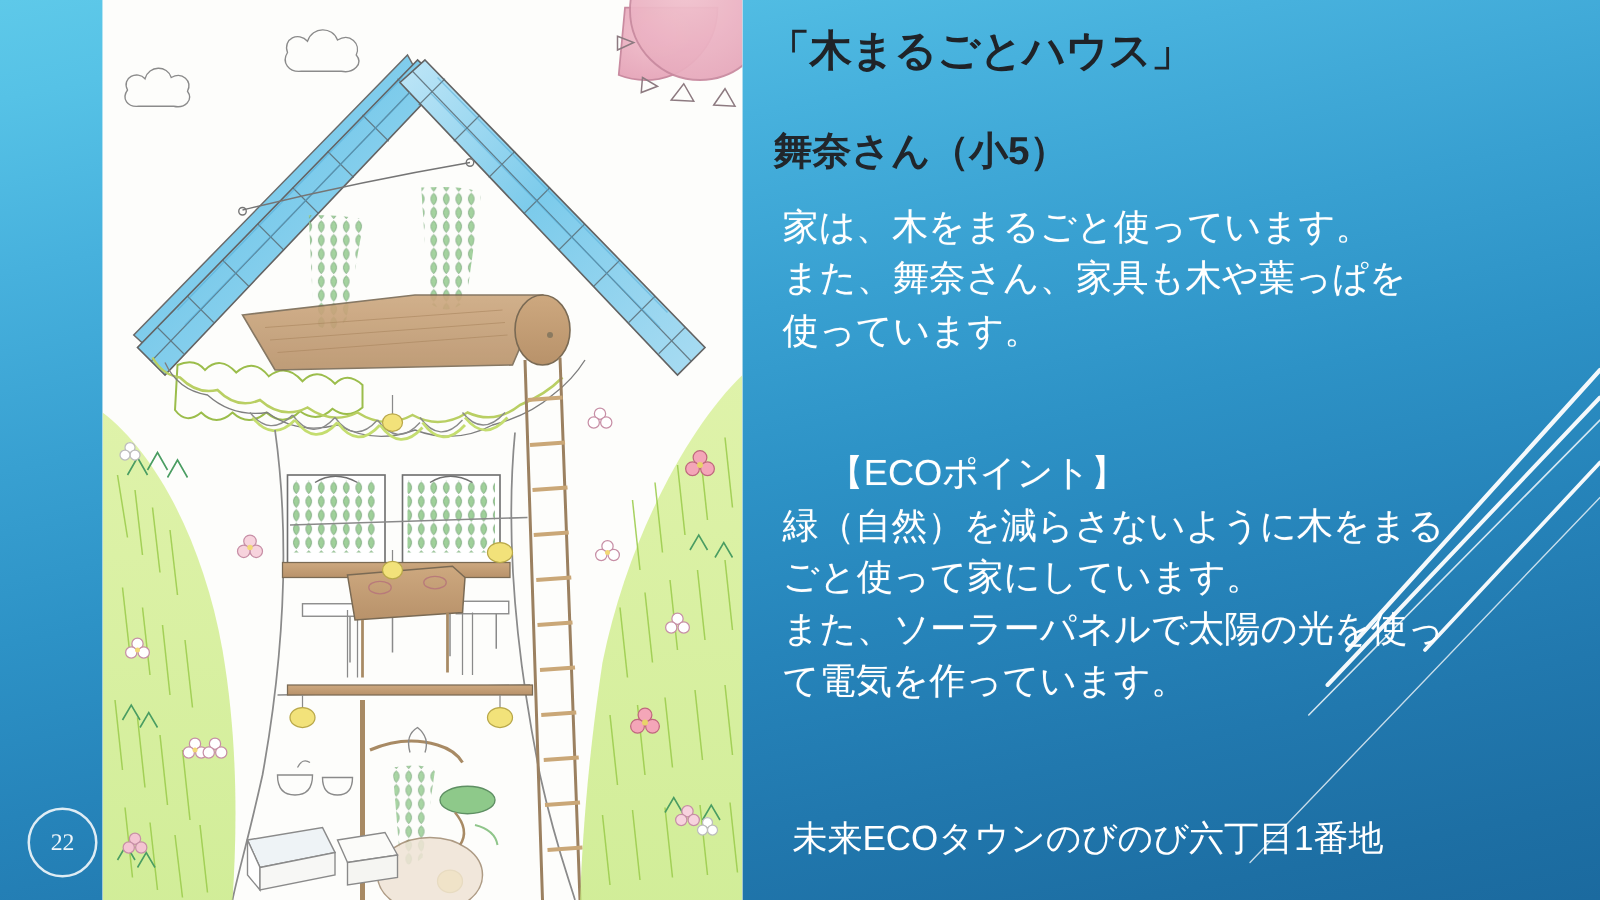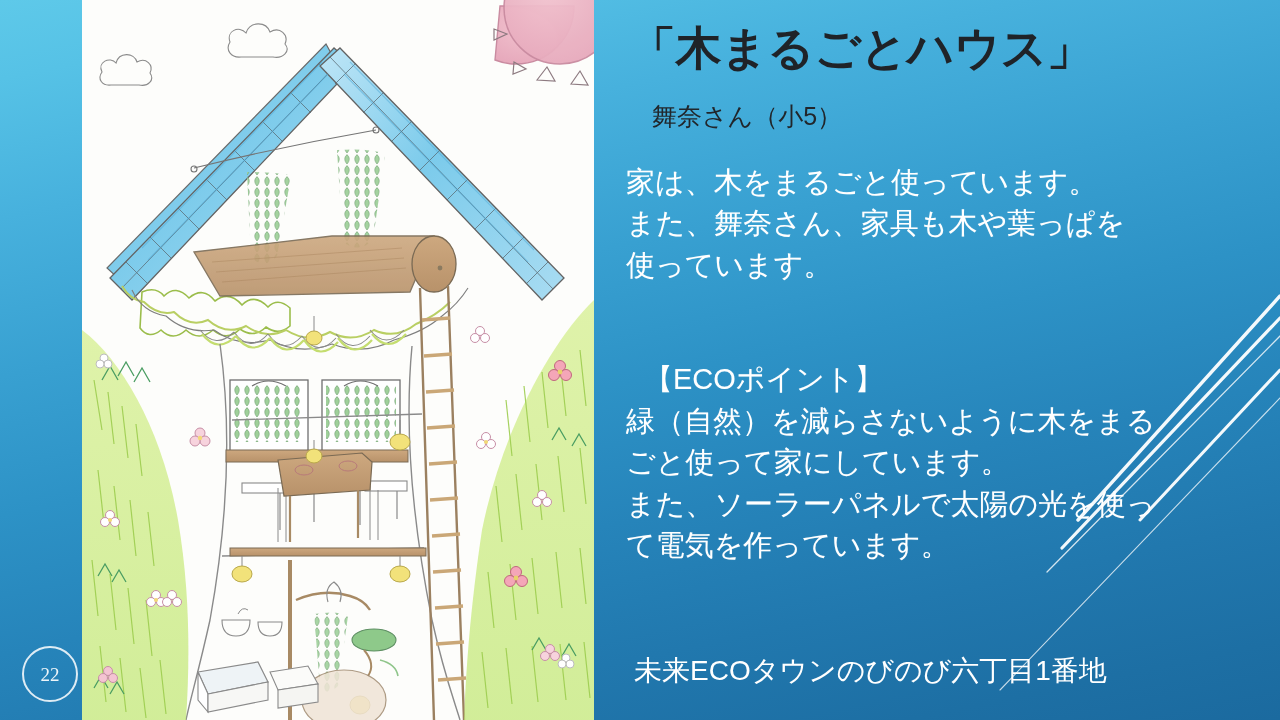--- a/index.html
+++ b/index.html
@@ -43,50 +43,49 @@
     background: #fdfdfb;
     overflow: hidden;
   }
   #artwork svg { display: block; width: 100%; height: 100%; }
 
   
   .title {
     position: absolute;
     left: 614px;
     top: 18px;
-    font-size: 46px;
+    font-size: 34px;
     font-weight: bold;
     color: #1f2328;
     letter-spacing: -0.5px;
     white-space: nowrap;
-    margin-left: 16px;
   }
   .author {
     position: absolute;
-    left: 652px;
+    left: 619px;
     top: 100px;
-    font-size: 25px;
-    font-weight: normal;
+    font-size: 31px;
+    font-weight: bold;
     color: #21262b;
     white-space: nowrap;
   }
   .body-block {
     position: absolute;
     left: 626px;
     color: #ffffff;
     font-size: 29px;
     line-height: 1.43;
     white-space: pre-line;
     text-shadow: 0 0 1px rgba(255,255,255,0.25);
   }
   #para-1 { top: 162px; }
   #para-2 { top: 318px; }
   .eco-head {
     display: block;
-    margin-left: 18px;
+    margin-left: 36px;
   }
   .footer-address {
     position: absolute;
     left: 634px;
     top: 652px;
     font-size: 28px;
     color: #ffffff;
     white-space: nowrap;
   }
 

